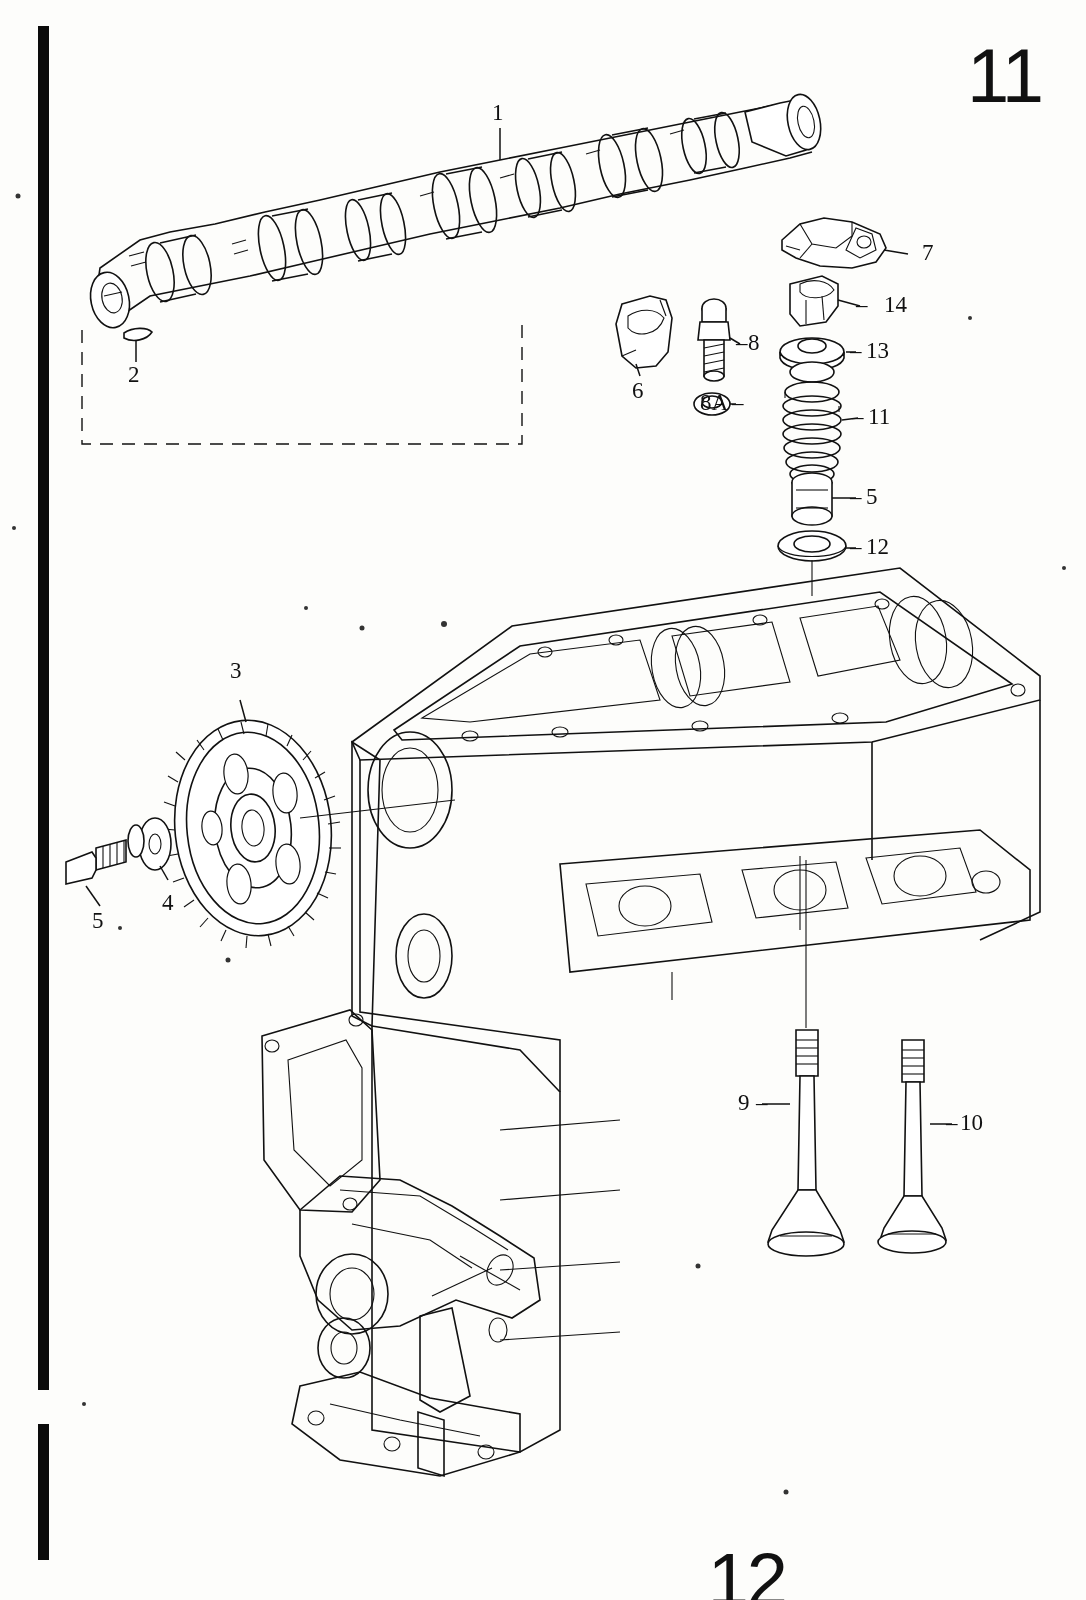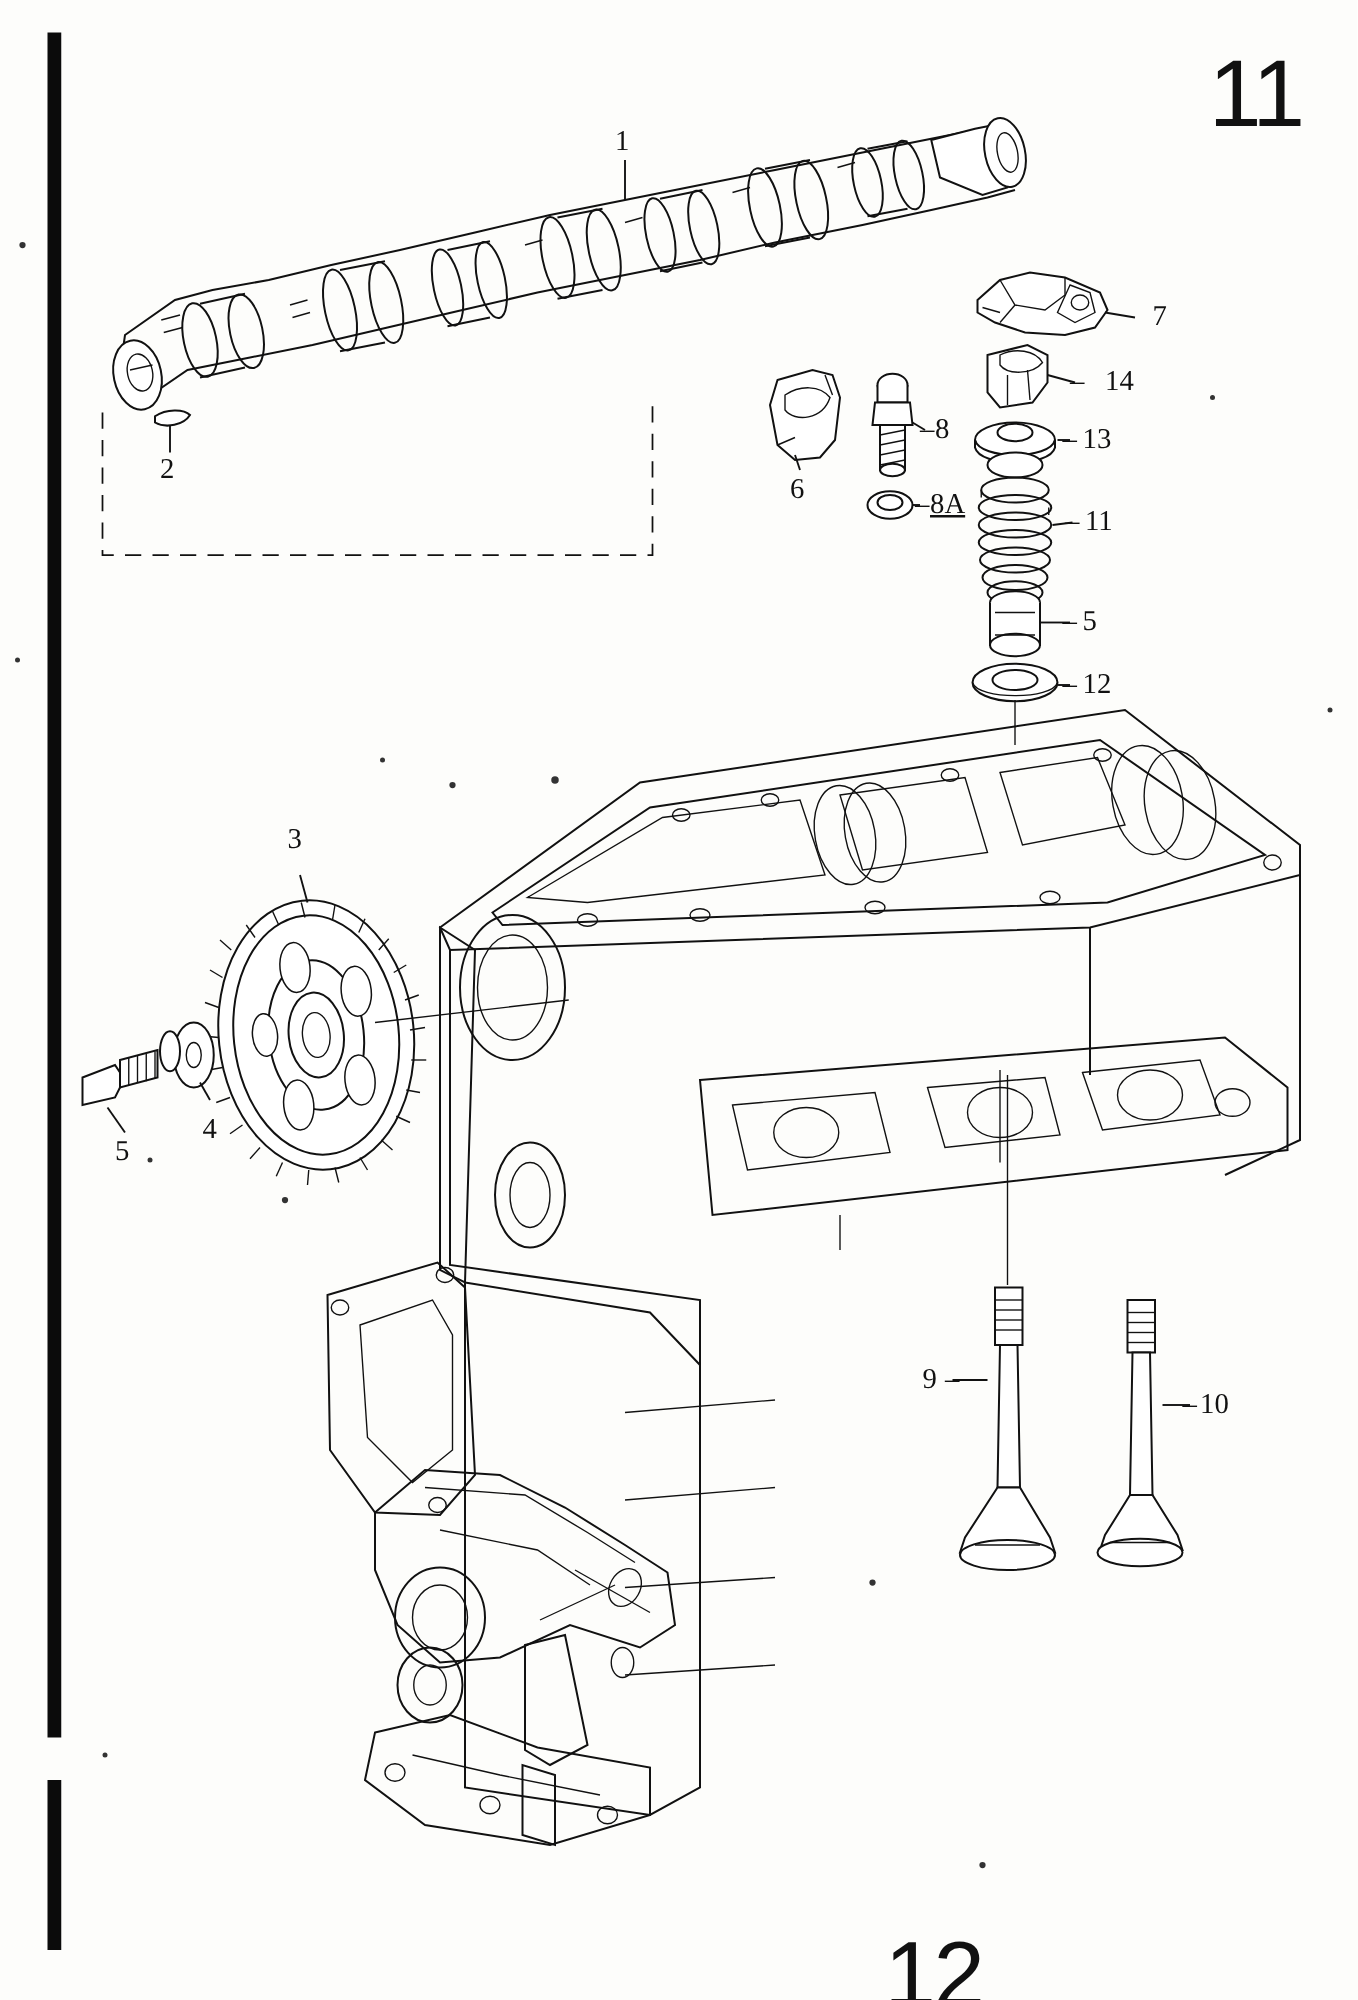--- a/index.html
+++ b/index.html
@@ -430,21 +430,21 @@
   </svg>
 
   <div class="callout" style="left:492px; top:100px;">1</div>
   <div class="callout" style="left:128px; top:362px;">2</div>
   <div class="callout" style="left:230px; top:658px;">3</div>
   <div class="callout" style="left:162px; top:890px;">4</div>
   <div class="callout" style="left:92px;  top:908px;">5</div>
   <div class="callout" style="left:632px; top:378px;">6</div>
   <div class="callout" style="left:922px; top:240px;">7</div>
   <div class="callout" style="left:748px; top:330px;">8</div>
-  <div class="callout" style="left:744px; top:390px;text-decoration:underline;">8A</div>
+  <div class="callout" style="left:700px; top:390px;">8A</div>
   <div class="callout" style="left:738px; top:1090px;">9</div>
   <div class="callout" style="left:960px; top:1110px;">10</div>
   <div class="callout" style="left:868px; top:404px;">11</div>
   <div class="callout" style="left:866px; top:534px;">12</div>
   <div class="callout" style="left:866px; top:338px;">13</div>
   <div class="callout" style="left:872px; top:292px;margin-left:12px;">14</div>
   <div class="callout" style="left:866px; top:484px;">5</div>
 
   <div class="callout" style="left:736px; top:330px;">–</div>
   <div class="callout" style="left:732px; top:390px;">–</div>

